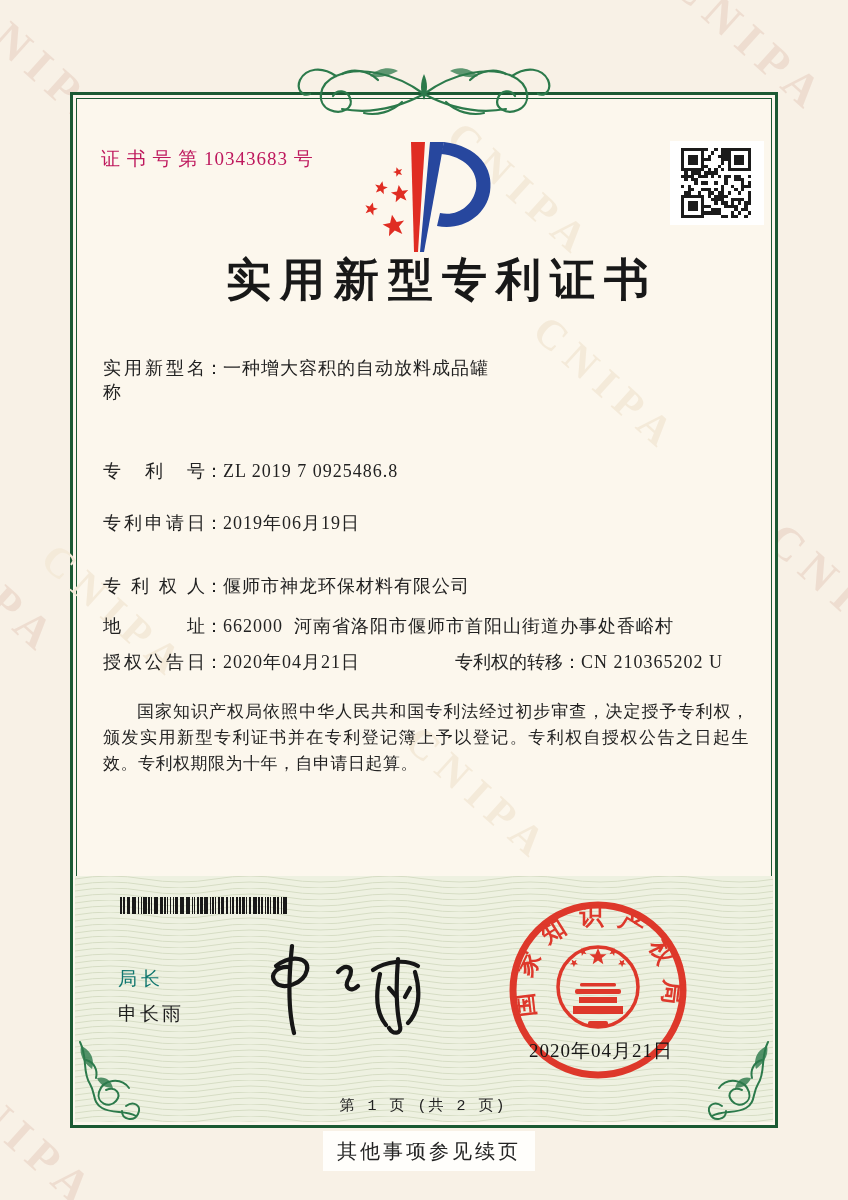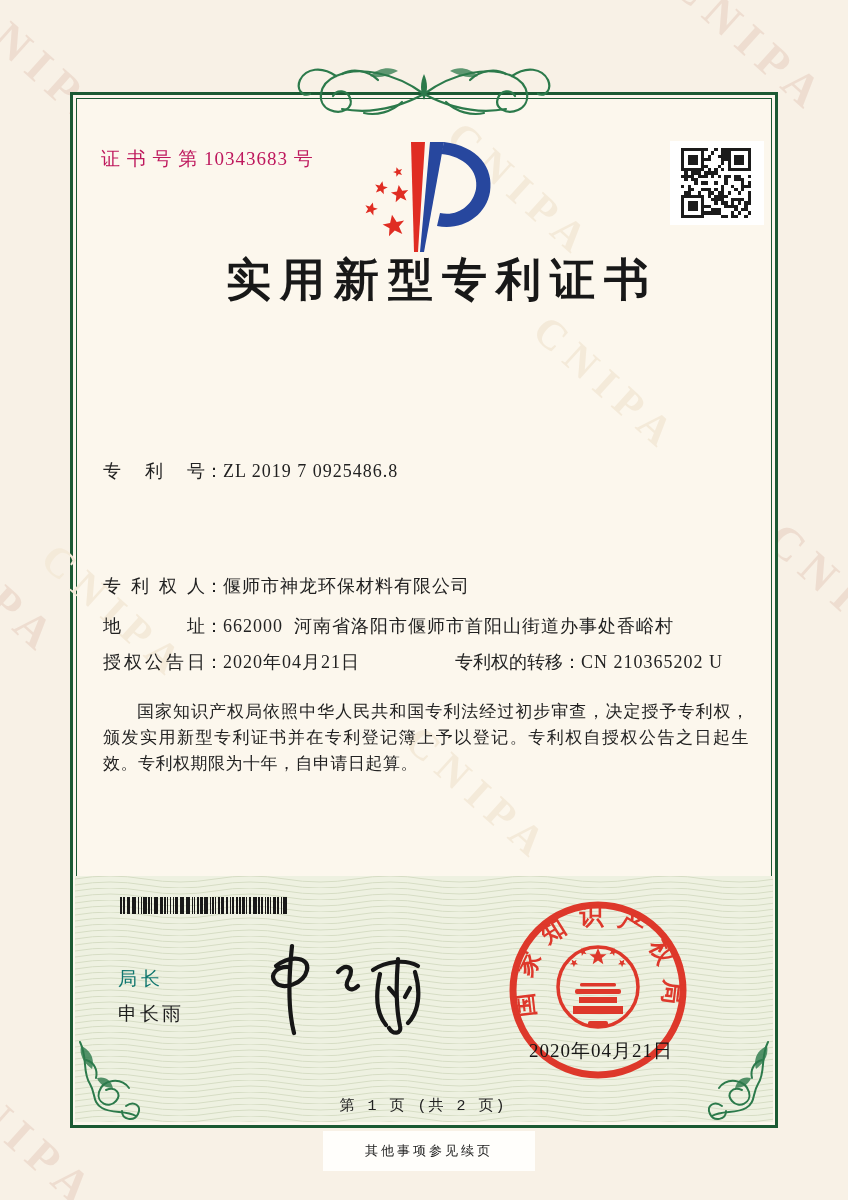--- a/index.html
+++ b/index.html
@@ -53,21 +53,21 @@
   .barcode b{display:block;background:#191919;}
   .director-title{left:118px;top:966px;font-size:19px;letter-spacing:4px;color:#0f766e;}
   .director-name{left:118px;top:1001px;font-size:19px;letter-spacing:3px;color:#1c1c1c;}
   .sig{left:236px;top:936px;}
   .seal{left:503px;top:895px;color:var(--seal-red);z-index:6;}
   .seal-date{left:529px;top:1038px;font-size:19px;letter-spacing:1px;color:#161616;z-index:7;}
   .page-footer{left:70px;top:1096px;width:706px;text-align:center;font-size:15px;
       letter-spacing:2px;color:#222;font-family:Liberation Mono, monospace;}
   .cont-pad{left:323px;top:1131px;width:212px;height:40px;background:#fffefb;z-index:5;
       display:flex;align-items:center;justify-content:center;}
-  .cont-note{font-size:13px;letter-spacing:3px;color:#222;}
+  .cont-note{font-size:20px;letter-spacing:3px;color:#222;}
 </style>
 </head>
 <body>
 
 <div class="page">
 
   <div class="wm wm1">CNIPA</div>
   <div class="wm wm2">CNIPA</div>
   <div class="wm wm5">CNIPA</div>
   <div class="wm wm6">CNIPA</div>
@@ -597,22 +597,28 @@
         <i class="on"></i>
         <i></i>
         <i></i>
         <i class="on"></i>
         <i></i>
       </div>
   </div>
 
   <div class="z title">实用新型专利证书</div>
 
+  <div class="z frow r1">
+    <span class="flabel">实用新型名称</span><span>：</span><span class="fvalue">一种增大容积的自动放料成品罐</span>
+  </div>
   <div class="z frow r3">
     <span class="flabel">专利号</span><span>：</span><span class="fvalue">ZL 2019 7 0925486.8</span>
+  </div>
+  <div class="z frow r4">
+    <span class="flabel">专利申请日</span><span>：</span><span class="fvalue">2019年06月19日</span>
   </div>
   <div class="z frow r5">
     <span class="flabel">专利权人</span><span>：</span><span class="fvalue">偃师市神龙环保材料有限公司</span>
   </div>
   <div class="z frow r6">
     <span class="flabel">地址</span><span>：</span><span class="fvalue">662000  河南省洛阳市偃师市首阳山街道办事处香峪村</span>
   </div>
   <div class="z frow r7">
     <span class="flabel">授权公告日</span><span>：</span><span class="fvalue">2020年04月21日</span>
     <span class="grant-no">

